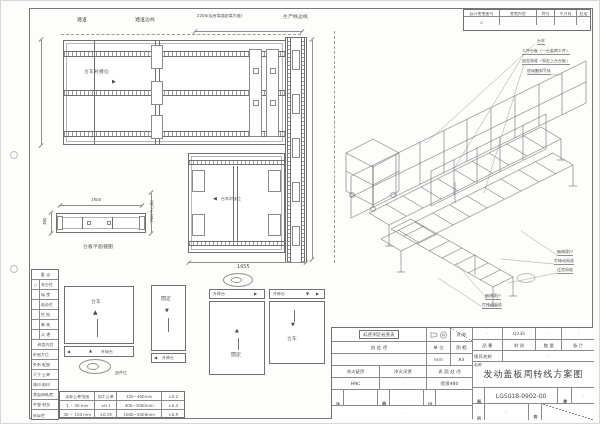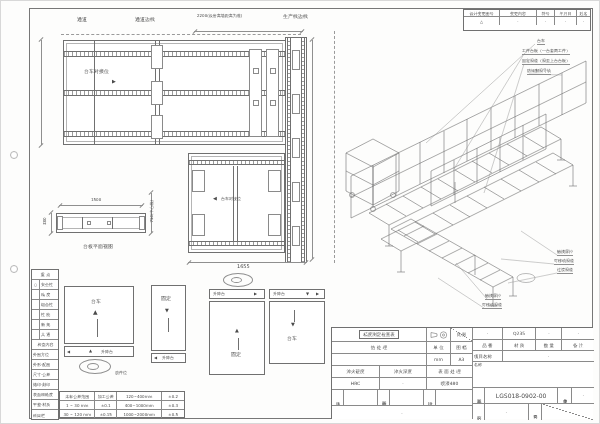--- a/index.html
+++ b/index.html
@@ -454,20 +454,21 @@
         <div class="cell f45" style="width:26px">数 量</div>
         <div class="cell f45" style="width:32px">备 注</div>
       </div>
       <div class="row" style="height:11px">
         <div class="cell f45" style="width:30px;justify-content:flex-start;padding-left:1px">项目名称</div>
         <div class="cell f45" style="width:92px">·</div>
       </div>
       <div class="row" style="height:26px">
         <div class="cell" style="width:122px;position:relative">
           <span class="t f4" style="left:1px;top:1px">名称</span>
+          <span class="f9" style="letter-spacing:1px;color:#3d3d3d">发动盖板周转线方案图</span>
         </div>
       </div>
       <div class="row" style="height:16px">
         <div class="cell" style="width:12px">
             <span class="vlab">图号</span>
           </div>
         <div class="cell" style="width:74px;font-size:6px">LGS018-0902-00</div>
         <div class="cell" style="width:14px">
             <span class="vlab" style="font-size:3.8px">管理号</span>
           </div>

